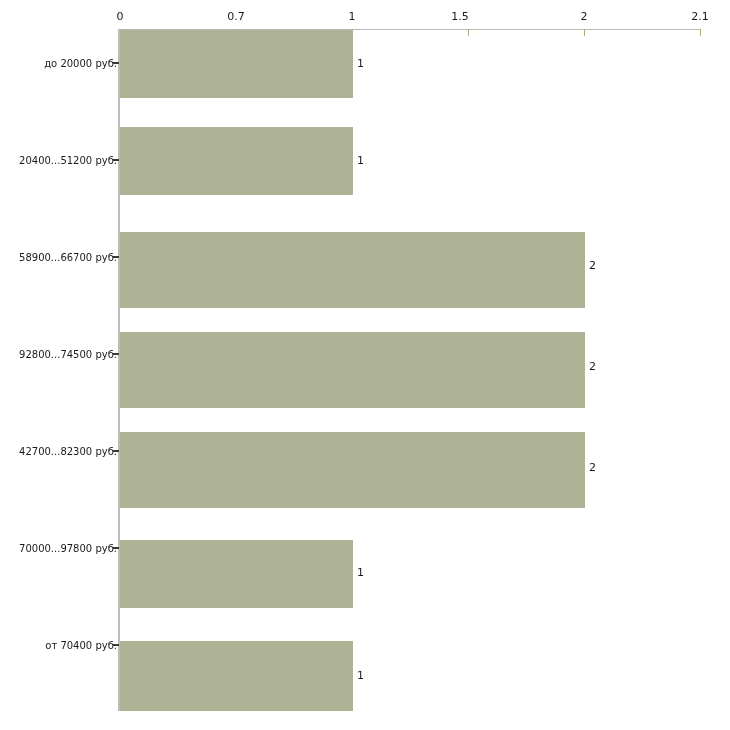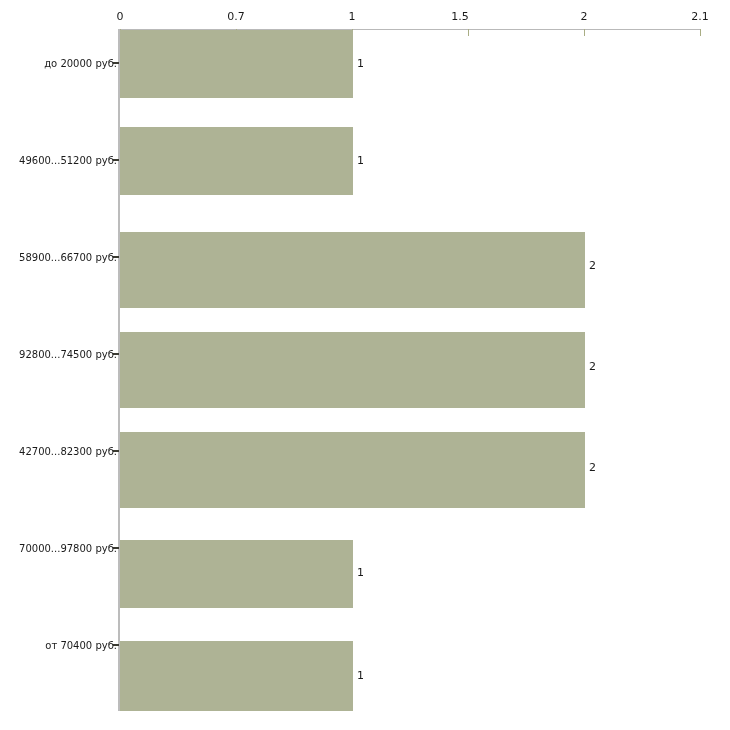--- a/index.html
+++ b/index.html
@@ -116,21 +116,21 @@
 
   <div class="x-tick" style="left:700px"></div>
   <div class="x-tick-label" style="left:700px">2.1</div>
 
   <div class="y-tick" style="top:63px"></div>
   <div class="y-tick-label" style="top:63px">до 20000 руб.</div>
   <div class="bar" style="top:30px;height:68px;width:233px"></div>
   <div class="bar-value" style="left:357px;top:64px">1</div>
 
   <div class="y-tick" style="top:160px"></div>
-  <div class="y-tick-label" style="top:160px">49600...51200 руб.</div>
+  <div class="y-tick-label" style="top:160px">20400...51200 руб.</div>
   <div class="bar" style="top:127px;height:68px;width:233px"></div>
   <div class="bar-value" style="left:357px;top:161px">1</div>
 
   <div class="y-tick" style="top:257px"></div>
   <div class="y-tick-label" style="top:257px">58900...66700 руб.</div>
   <div class="bar" style="top:232px;height:76px;width:465px"></div>
   <div class="bar-value" style="left:589px;top:266px">2</div>
 
   <div class="y-tick" style="top:354px"></div>
   <div class="y-tick-label" style="top:354px">92800...74500 руб.</div>

